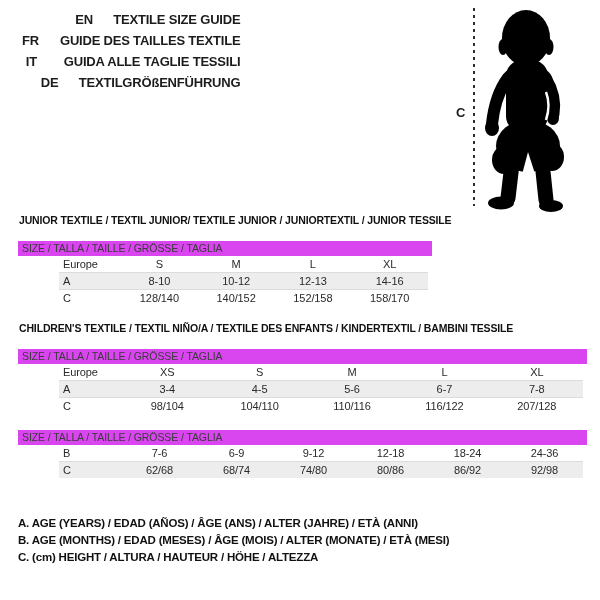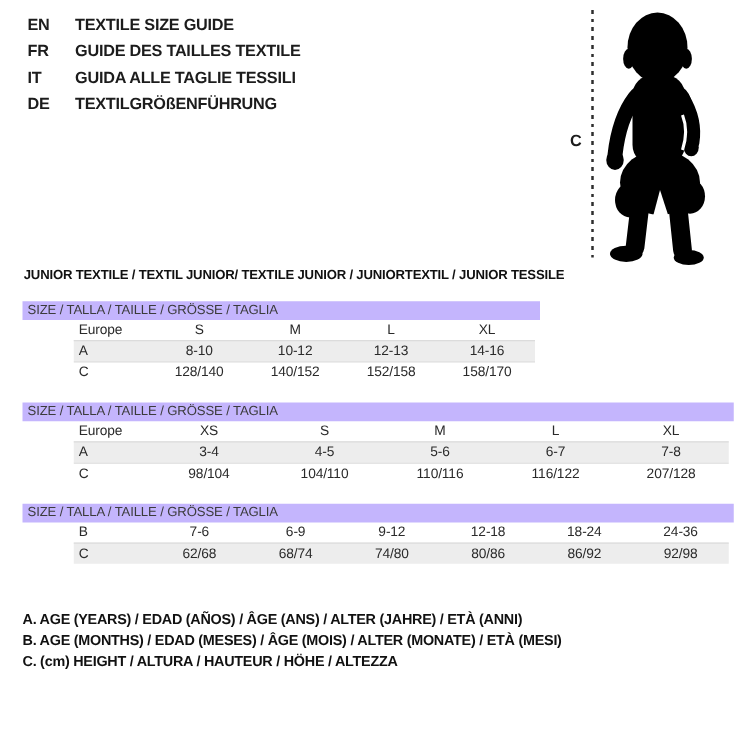--- a/index.html
+++ b/index.html
@@ -2,40 +2,40 @@
 <html><head>
 <meta charset="utf-8">
 <style>
   html,body{margin:0;padding:0;background:#fff;}
   .page{
     position:relative;width:600px;height:600px;background:#ffffff;overflow:hidden;
     font-family:"Liberation Sans","DejaVu Sans",sans-serif;color:#1c1c1c;
   }
   
   .lang-list{position:absolute;left:22px;top:9px;}
-  .lang-row{display:flex;line-height:21px;font-size:13px;font-weight:700;letter-spacing:-0.2px;}
+  .lang-row{display:flex;line-height:21px;font-size:13px;font-weight:700;letter-spacing:-0.2px;justify-content:flex-end;}
   .lang-code{width:38px;}
   
   .measure-line{
     position:absolute;left:473px;top:8px;width:2px;height:198px;
     background:repeating-linear-gradient(to bottom,#2e2e2e 0 3px,transparent 3px 7px);
   }
   .measure-label{position:absolute;left:456px;top:105px;font-size:13px;font-weight:700;}
   .baby{position:absolute;left:484px;top:6px;}
   
   .content{position:absolute;left:18px;top:214px;width:565px;}
   .t-title{
     font-size:10.5px;font-weight:700;letter-spacing:-0.15px;white-space:nowrap;
     line-height:13px;margin:0 0 14px 1px;color:#111;
   }
   .t-title.two-line{margin-bottom:10px;line-height:15px;}
   .table{margin:0;}
   .tsec{margin-bottom:16px;}
   .t-head{
-    background:#c4b5fd;color:#3b3b3b;font-size:10.5px;letter-spacing:-0.1px;
+    background:#d946ef;color:#3b3b3b;font-size:10.5px;letter-spacing:-0.1px;
     height:15px;line-height:15px;padding-left:4px;
   }
   .t-row{display:flex;height:16px;align-items:center;font-size:11px;letter-spacing:-0.1px;color:#2a2a2a;margin-left:41px;}
   .t-row.shaded{background:#ededed;}
   .t-row + .t-row{border-top:1px solid #dcdcdc;}
   .t-row:first-of-type{height:17px;}
   .cell{display:block;}
   .label-cell{width:58px;padding-left:4px;}
   .val{flex:1;text-align:center;}
   .w1{width:410px;}
@@ -119,20 +119,21 @@
           <span class="cell label-cell">C</span>
           <span class="cell val">128/140</span>
           <span class="cell val">140/152</span>
           <span class="cell val">152/158</span>
           <span class="cell val">158/170</span>
         </div>
       </div>
     </div>
 
     <div class="tsec">
+      <div class="t-title">CHILDREN'S TEXTILE / TEXTIL NIÑO/A / TEXTILE DES ENFANTS / KINDERTEXTIL / BAMBINI TESSILE</div>
       <div class="table w2">
         <div class="t-head w2">SIZE / TALLA / TAILLE / GRÖSSE / TAGLIA</div>
         <div class="t-row">
           <span class="cell label-cell">Europe</span>
           <span class="cell val">XS</span>
           <span class="cell val">S</span>
           <span class="cell val">M</span>
           <span class="cell val">L</span>
           <span class="cell val">XL</span>
         </div>

